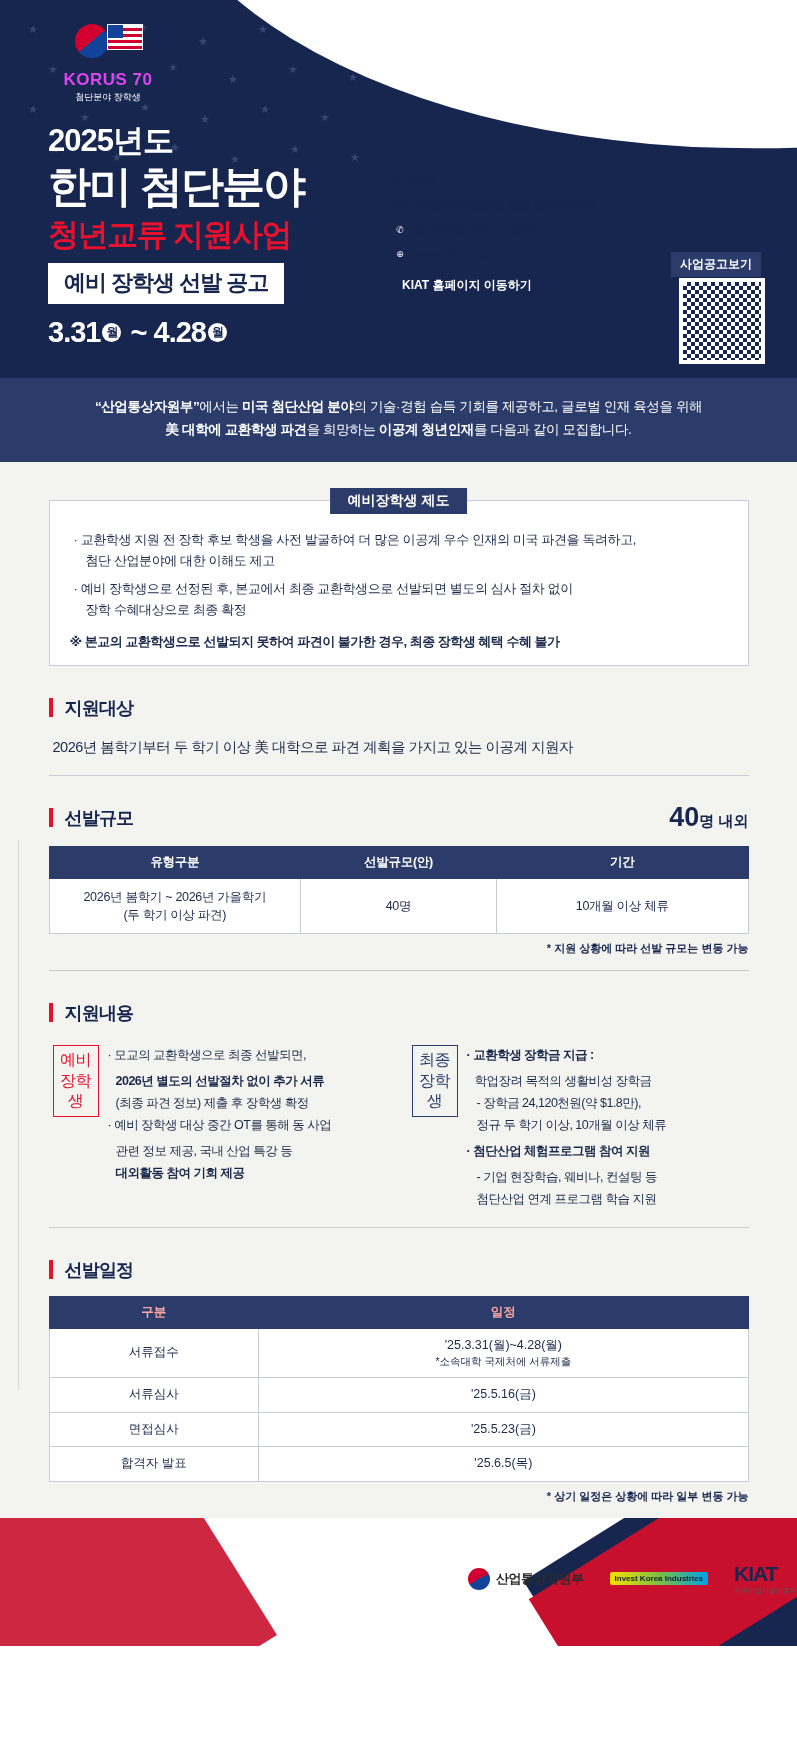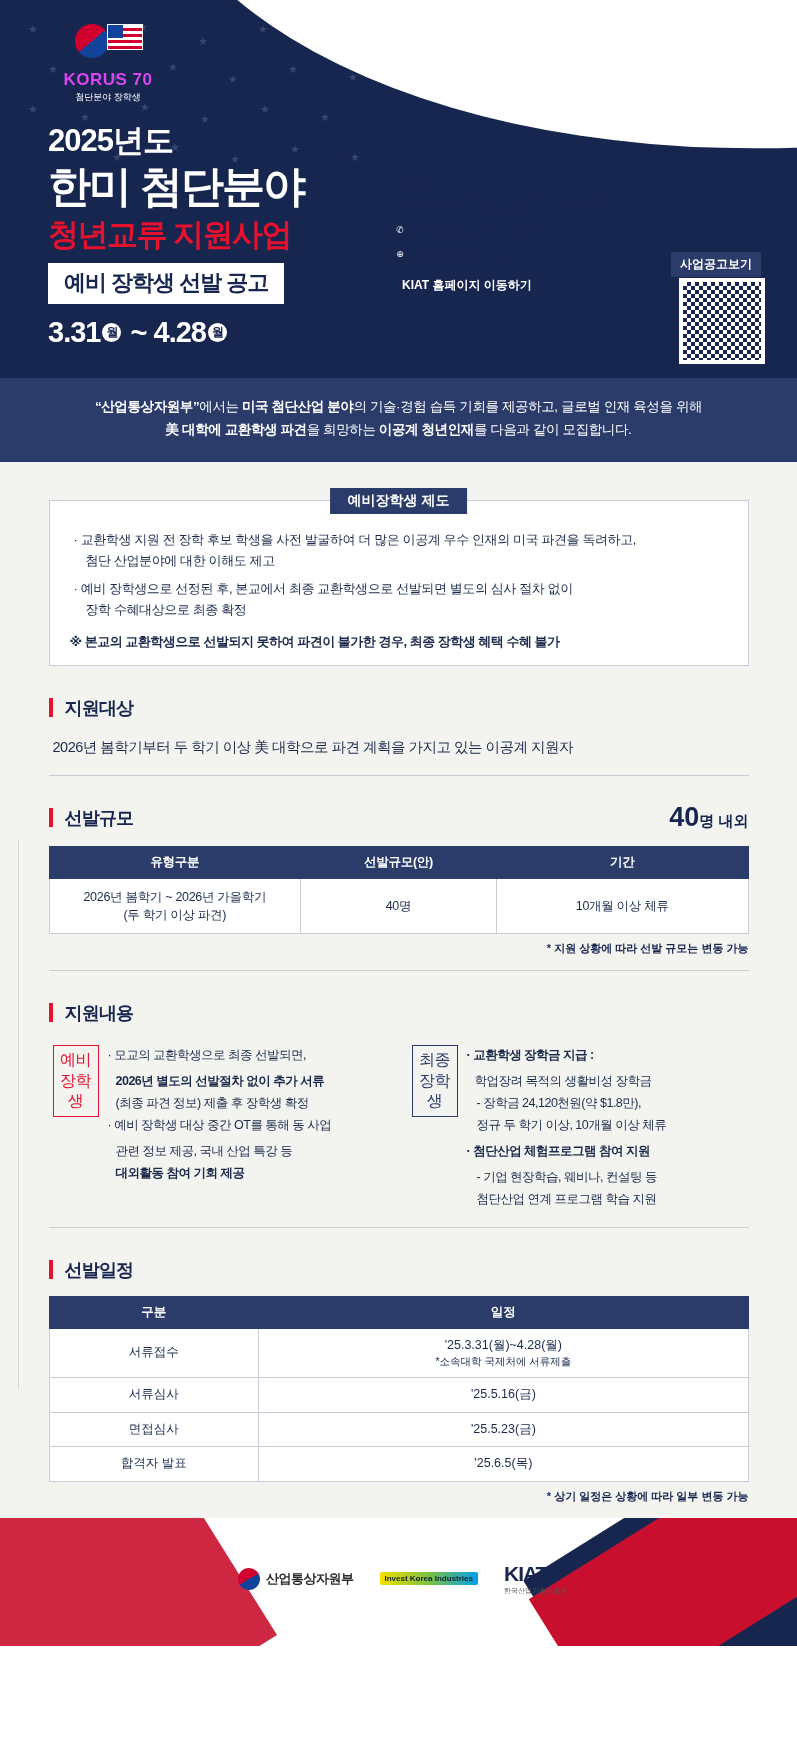--- a/index.html
+++ b/index.html
@@ -288,21 +288,21 @@
   .col li {
     font-size: 12.5px; line-height: 1.6; letter-spacing: -0.5px;
     padding-left: 10px; text-indent: -10px; margin-bottom: 6px;
   }
   .col li.sub { padding-left: 18px; text-indent: -8px; margin-bottom: 2px; }
   .col li.cont { padding-left: 8px; text-indent: 0; margin-bottom: 2px; }
 
   
   table.sched { width: 100%; border-collapse: collapse; font-size: 12.5px; margin-top: 6px; }
   table.sched th {
-    background: #2b3c6b; color: #ffffff; padding: 7px 4px;
+    background: #2b3c6b; color: #fca5a5; padding: 7px 4px;
     border: 1px solid #2b3c6b; font-weight: bold;
   }
   table.sched td {
     border: 1px solid #c9ccd4; background: #ffffff;
     padding: 8px 4px; text-align: center; line-height: 1.4;
   }
   table.sched td.k { font-weight: normal; }
   .small { font-size: 10.5px; }
 
   
@@ -323,21 +323,21 @@
     width: 430px; height: 250px;
     background: #17264f; transform: rotate(-32deg);
   }
   .footer .stripe-red-r {
     position: absolute; right: -120px; top: -30px;
     width: 380px; height: 140px;
     background: #c8102e; transform: rotate(-32deg);
   }
   .footer .logos {
     position: absolute; left: 0; right: 0; top: 44px;
-    display: flex; justify-content: center; align-items: center; gap: 26px;
+    display: flex; justify-content: flex-end; align-items: center; gap: 26px;
     z-index: 4;
     padding-left: 8px;
   }
   .f-logo { display: flex; align-items: center; gap: 6px; }
   .f-logo .sym {
     width: 22px; height: 22px;
     background: linear-gradient(150deg, #d2002e 50%, #12439b 50%);
     border-radius: 50%;
   }
   .f-logo .txt { font-size: 13px; font-weight: bold; color: #2b2b2b; letter-spacing: -0.5px; }

